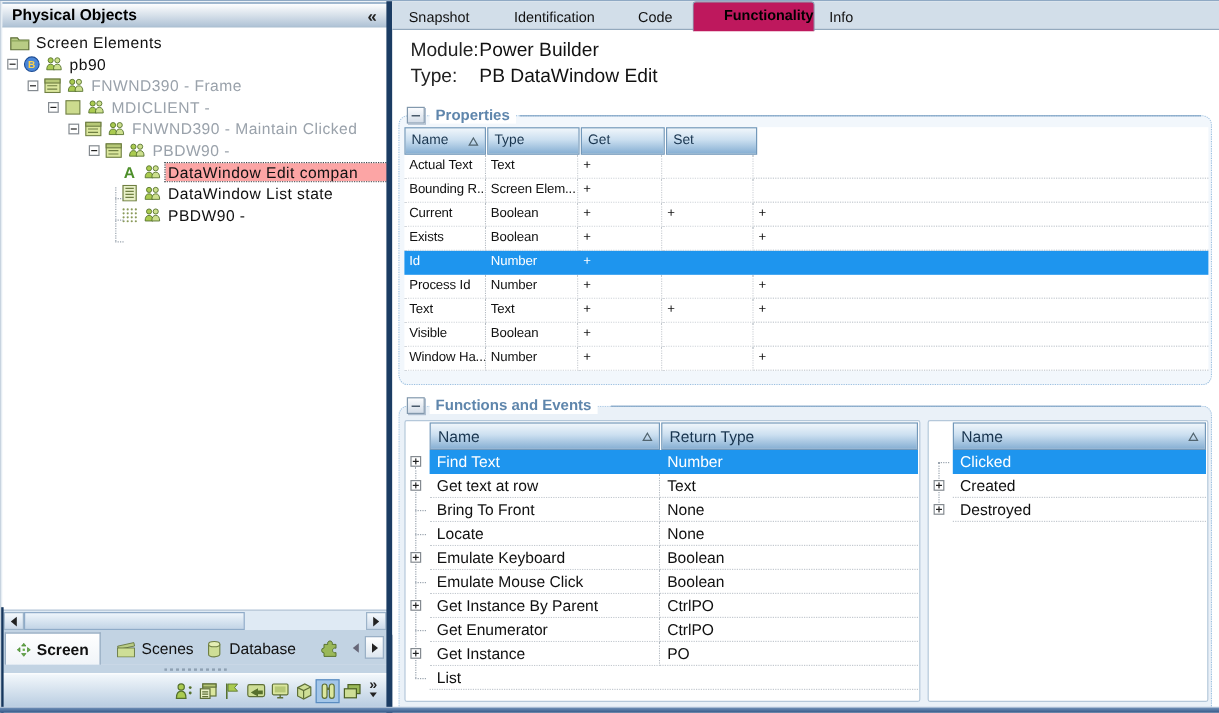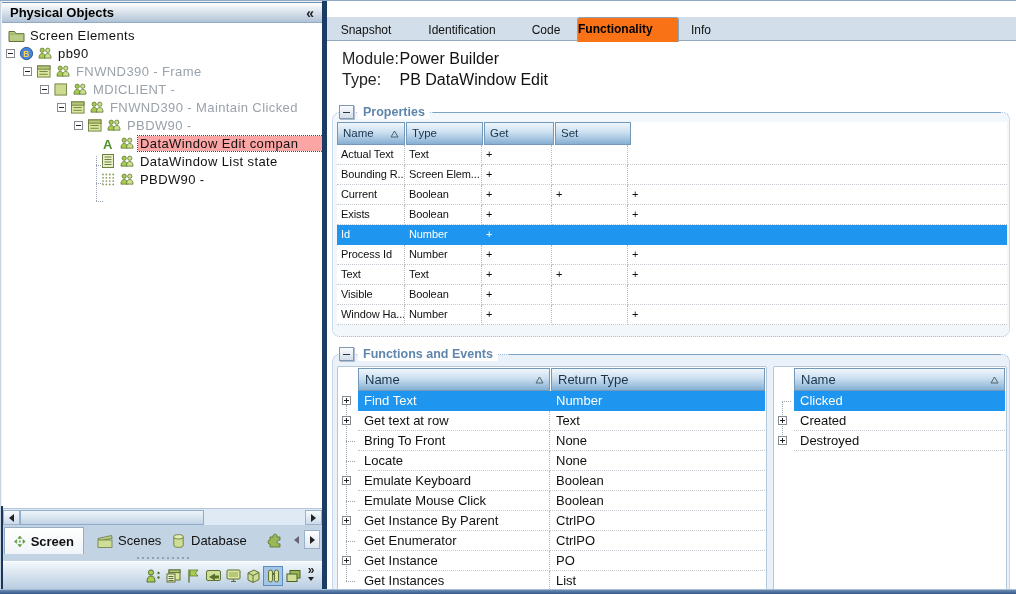--- a/index.html
+++ b/index.html
@@ -41,24 +41,24 @@
 .tbar{position:absolute;left:1px;top:560px;width:321px;height:28px;background:linear-gradient(#f2f7fb,#b9cde1);border-top:1px solid #fff}
 .ti{position:absolute;top:4px;width:20px;height:20px;display:flex;align-items:center;justify-content:center}
 .ti.hl{background:#a3c6e9;border:1px solid #5a8cc0}
 .ovf{position:absolute;left:301px;top:3px;width:16px;height:22px;display:flex;flex-direction:column;align-items:center;font-weight:bold;font-size:12px;color:#222;line-height:11px}
 .tri-d{width:0;height:0;border:3px solid transparent;border-top:4px solid #222;margin-top:1px}
 .left-edge{position:absolute;left:0;top:505px;width:2px;height:89px;background:#17375e}
 
 .divider{position:absolute;left:322px;top:0;width:5px;height:594px;background:#1b3c63}
 .bottom-edge{position:absolute;left:0;top:588px;width:1016px;height:6px;background:linear-gradient(#6c8cb4,#24497c);border-top:1px solid #a8bcd4;z-index:50}
 
-.right{position:absolute;left:327px;top:16px;width:689px;height:528px;background:#fff}
+.right{position:absolute;left:327px;top:0;width:689px;height:528px;background:#fff}
 .rtabs{position:absolute;left:0;top:0;width:689px;height:24px;background:#d2dee9;border-bottom:1px solid #94a9bd}
 .rtab{position:absolute;top:3px;height:21px;line-height:20px;font-size:12px;color:#111;text-align:center}
-.active-rtab{position:absolute;left:250px;top:0;width:102px;height:25px;background:#f97316;border:1px solid #8ca2b6;border-bottom:none;border-radius:3px 3px 0 0;font-weight:bold;text-align:left;line-height:22px;z-index:2;font-size:12px}
+.active-rtab{position:absolute;left:250px;top:0;width:102px;height:25px;background:#be185d;border:1px solid #8ca2b6;border-bottom:none;border-radius:3px 3px 0 0;font-weight:bold;text-align:right;line-height:22px;z-index:2;font-size:12px}
 .meta{position:absolute;left:15px;color:#111;font-size:16px}
 .meta .lab{display:inline-block;width:53px;color:#222}
 
 .gb{position:absolute;left:5px;width:678px;border:1px dotted #9cc0e0;border-radius:8px}
 .gb1{top:95px;height:225px;background:#f2f7fc}
 .gb2{top:337px;height:254px;background:#eaf1f8;border-bottom-left-radius:0;border-bottom-right-radius:0;border-bottom:none}
 .gb-btn{position:absolute;top:-8px;left:6px;width:15px;height:14px;background:linear-gradient(#fbfcfe,#d4dde8);border:1px solid #8298ad;box-shadow:1px 1px 0 #aebed0;display:flex;align-items:center;justify-content:center;z-index:3}
 .gb-btn::before{content:"";width:7px;height:1px;background:#23374b}
 .gb-title{position:absolute;top:-8px;left:25px;height:14px;line-height:14px;font-weight:bold;font-size:12.5px;color:#5f86ac;background:#fff;padding:0 5px;z-index:3}
 .gb-line{position:absolute;top:-1px;height:1px;background:#7fa3c5;right:8px}
@@ -520,21 +520,20 @@
           </div>
           <div class="drow">
             <div class="dc fc1">Get Enumerator</div>
             <div class="dc fc2">CtrlPO</div>
           </div>
           <div class="drow">
             <div class="dc fc1">Get Instance</div>
             <div class="dc fc2">PO</div>
           </div>
           <div class="drow">
-            <div class="dc fc1">Get Instances</div>
             <div class="dc fc2">List</div>
           </div>
         </div>
       </div>
 
       <div class="fpan ev">
         <div class="gut">
           <div class="gutline" style="top:34px;height:40px"></div>
           <div class="gutstub" style="top:34px"></div>
           <div class="pmbox" style="top:49px"></div>

